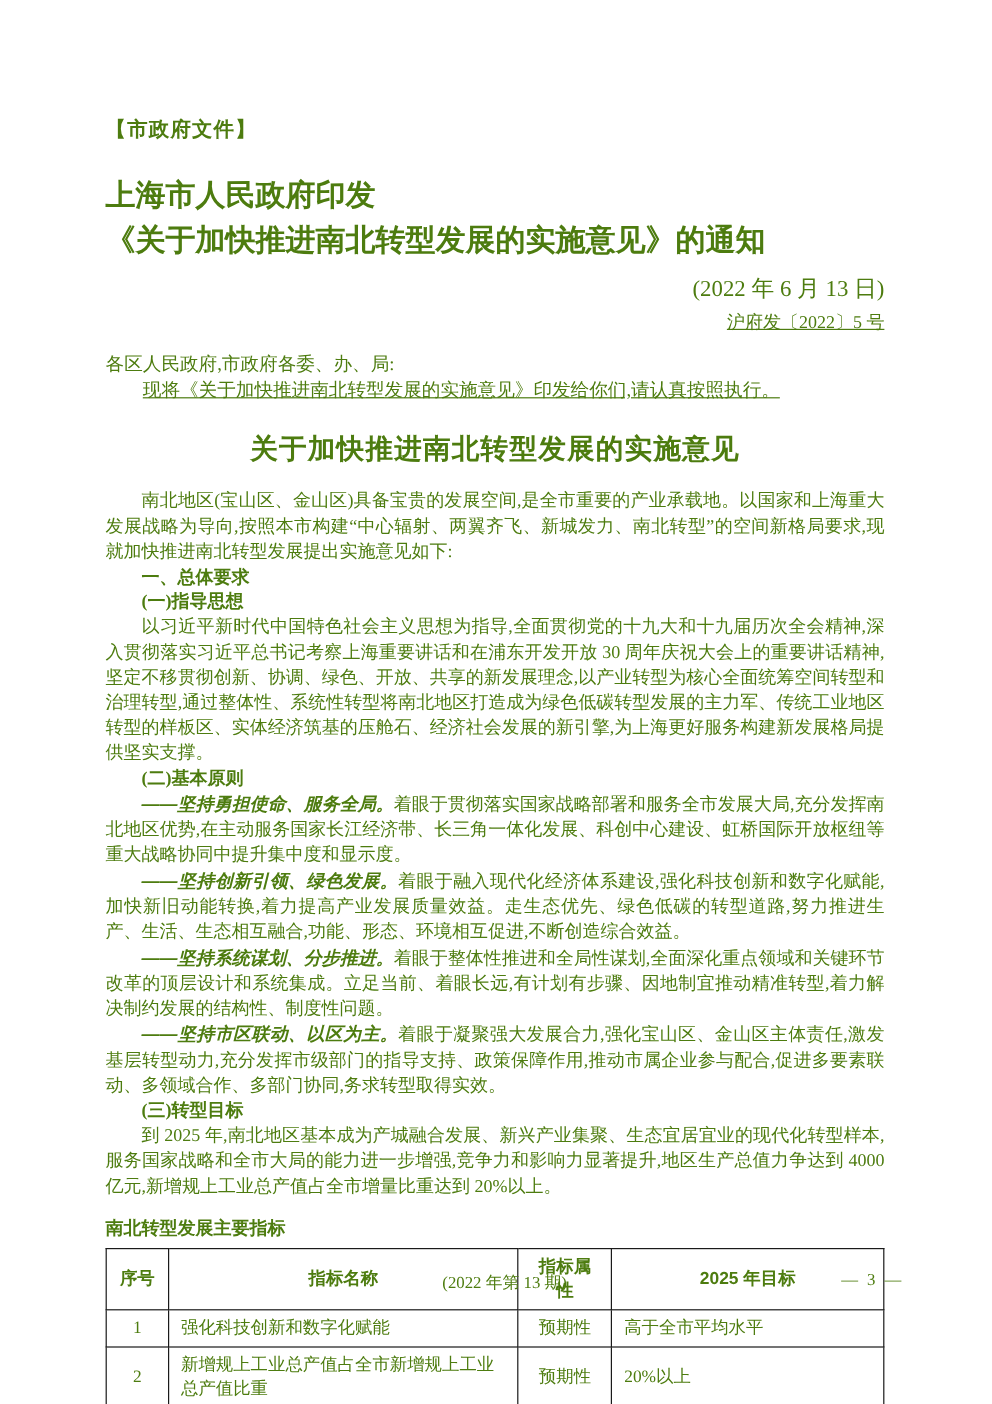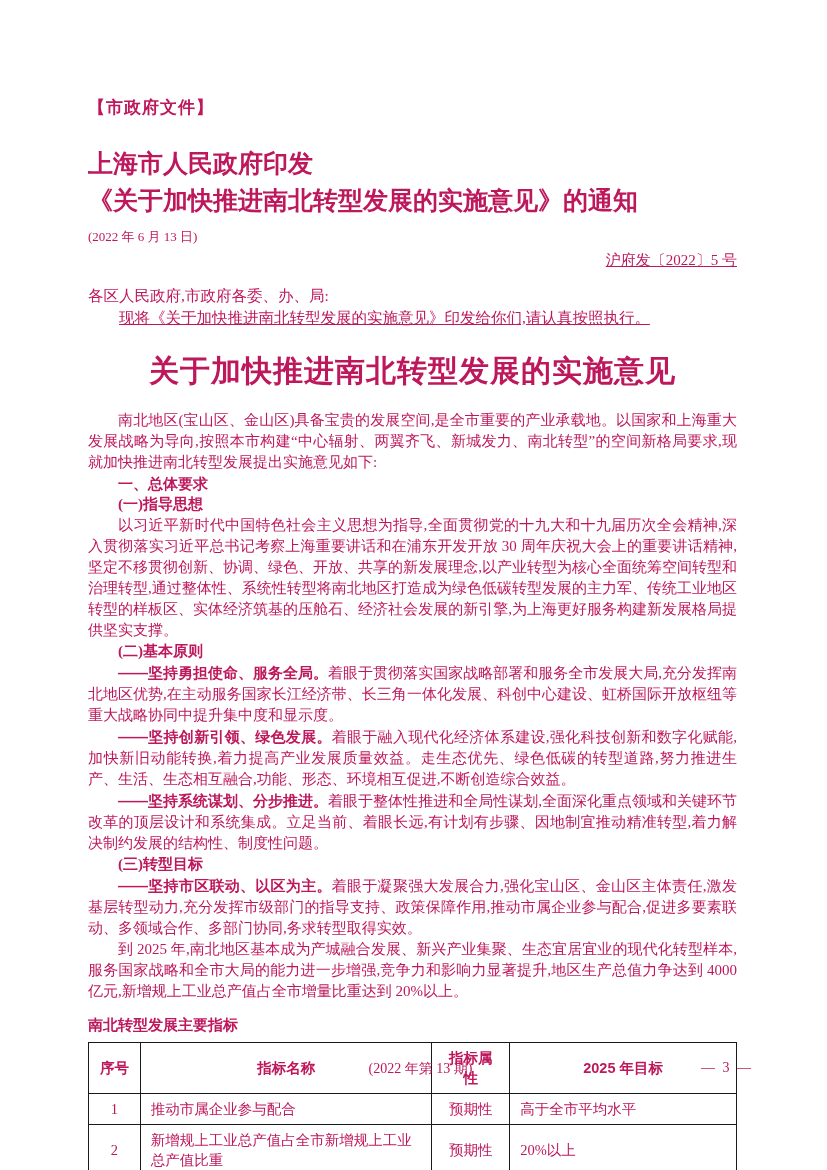--- a/index.html
+++ b/index.html
@@ -1,50 +1,51 @@
 <!DOCTYPE html>
 <html><head>
 <meta charset="utf-8">
 <style>
   html,body{margin:0;padding:0;background:#d9d9d9;}
   .page{
     width:827px;height:1170px;margin:0 auto;background:#ffffff;
     position:relative;box-sizing:border-box;
     padding:96px 90px 0 88px;
     font-family:"Liberation Serif","DejaVu Serif",serif;
-    color:#be185d;
+    color:#4d7c0f;
   }
   .corner-label{
     font-family:"Liberation Sans","DejaVu Sans",sans-serif;
     font-weight:bold;font-size:17px;letter-spacing:1px;
   }
   .doc-title{
     text-align:left;margin-top:26px;
     font-family:"Liberation Sans","DejaVu Sans",sans-serif;
     font-weight:bold;font-size:25px;line-height:37px;
   }
-  .date-line{text-align:left;font-size:13px;margin-top:9px;}
+  .date-line{text-align:right;font-size:19px;margin-top:9px;}
   .doc-number{text-align:right;font-size:15px;margin-top:5px;text-decoration:underline;}
   .salutation{font-size:15.5px;margin-top:15px;line-height:22px;}
   .intro{font-size:15.5px;line-height:22px;text-indent:2em;margin:0;text-decoration:underline;}
   .main-heading{
     text-align:center;margin-top:22px;
     font-family:"Liberation Sans","DejaVu Sans",sans-serif;
-    font-weight:bold;font-size:30px;letter-spacing:1px;
+    font-weight:bold;font-size:23px;letter-spacing:1px;
   }
   .body-text{margin-top:18px;font-size:15px;line-height:21px;text-align:justify;}
   .para{margin:0;text-indent:2em;}
   .para.h1{
     font-family:"Liberation Sans","DejaVu Sans",sans-serif;
     font-weight:bold;
   }
   .para.h2{font-weight:bold;}
   .para b{
     font-family:"Liberation Sans","DejaVu Sans",sans-serif;
     font-weight:bold;
+    font-style:italic;
   }
   .table-caption{
     margin:14px 0 7px 0;
     font-family:"Liberation Sans","DejaVu Sans",sans-serif;
     font-weight:bold;font-size:15px;
   }
   table.indicators{
     width:100%;border-collapse:collapse;font-size:14.5px;
     border:1.5px solid #1a1a1a;
   }
@@ -92,22 +93,22 @@
 
   <div class="body-text">
       <p class="para normal">南北地区(宝山区、金山区)具备宝贵的发展空间,是全市重要的产业承载地。以国家和上海重大发展战略为导向,按照本市构建“中心辐射、两翼齐飞、新城发力、南北转型”的空间新格局要求,现就加快推进南北转型发展提出实施意见如下:</p>
       <p class="para h1">一、总体要求</p>
       <p class="para h2">(一)指导思想</p>
       <p class="para normal">以习近平新时代中国特色社会主义思想为指导,全面贯彻党的十九大和十九届历次全会精神,深入贯彻落实习近平总书记考察上海重要讲话和在浦东开发开放 30 周年庆祝大会上的重要讲话精神,坚定不移贯彻创新、协调、绿色、开放、共享的新发展理念,以产业转型为核心全面统筹空间转型和治理转型,通过整体性、系统性转型将南北地区打造成为绿色低碳转型发展的主力军、传统工业地区转型的样板区、实体经济筑基的压舱石、经济社会发展的新引擎,为上海更好服务构建新发展格局提供坚实支撑。</p>
       <p class="para h2">(二)基本原则</p>
       <p class="para normal"><b>——坚持勇担使命、服务全局。</b>着眼于贯彻落实国家战略部署和服务全市发展大局,充分发挥南北地区优势,在主动服务国家长江经济带、长三角一体化发展、科创中心建设、虹桥国际开放枢纽等重大战略协同中提升集中度和显示度。</p>
       <p class="para normal"><b>——坚持创新引领、绿色发展。</b>着眼于融入现代化经济体系建设,强化科技创新和数字化赋能,加快新旧动能转换,着力提高产业发展质量效益。走生态优先、绿色低碳的转型道路,努力推进生产、生活、生态相互融合,功能、形态、环境相互促进,不断创造综合效益。</p>
       <p class="para normal"><b>——坚持系统谋划、分步推进。</b>着眼于整体性推进和全局性谋划,全面深化重点领域和关键环节改革的顶层设计和系统集成。立足当前、着眼长远,有计划有步骤、因地制宜推动精准转型,着力解决制约发展的结构性、制度性问题。</p>
+      <p class="para normal"><b>——坚持市区联动、以区为主。</b>着眼于凝聚强大发展合力,强化宝山区、金山区主体责任,激发基层转型动力,充分发挥市级部门的指导支持、政策保障作用,推动市属企业参与配合,促进多要素联动、多领域合作、多部门协同,务求转型取得实效。</p>
       <p class="para h2">(三)转型目标</p>
-      <p class="para normal"><b>——坚持市区联动、以区为主。</b>着眼于凝聚强大发展合力,强化宝山区、金山区主体责任,激发基层转型动力,充分发挥市级部门的指导支持、政策保障作用,推动市属企业参与配合,促进多要素联动、多领域合作、多部门协同,务求转型取得实效。</p>
       <p class="para normal">到 2025 年,南北地区基本成为产城融合发展、新兴产业集聚、生态宜居宜业的现代化转型样本,服务国家战略和全市大局的能力进一步增强,竞争力和影响力显著提升,地区生产总值力争达到 4000 亿元,新增规上工业总产值占全市增量比重达到 20%以上。</p>
     </div>
 
   <div class="table-caption">南北转型发展主要指标</div>
 
   <table class="indicators">
     <colgroup>
       <col class="c0">
         <col class="c1">
         <col class="c2">
@@ -117,21 +118,21 @@
         <tr>
           <th>序号</th>
           <th>指标名称</th>
           <th>指标属性</th>
           <th>2025 年目标</th>
         </tr>
       </thead>
     <tbody>
         <tr>
           <td class="align-c">1</td>
-          <td class="align-l">推动市属企业参与配合</td>
+          <td class="align-l">强化科技创新和数字化赋能</td>
           <td class="align-c">预期性</td>
           <td class="align-l">高于全市平均水平</td>
         </tr>
         <tr>
           <td class="align-c">2</td>
           <td class="align-l">新增规上工业总产值占全市新增规上工业总产值比重</td>
           <td class="align-c">预期性</td>
           <td class="align-l">20%以上</td>
         </tr>
       </tbody>

